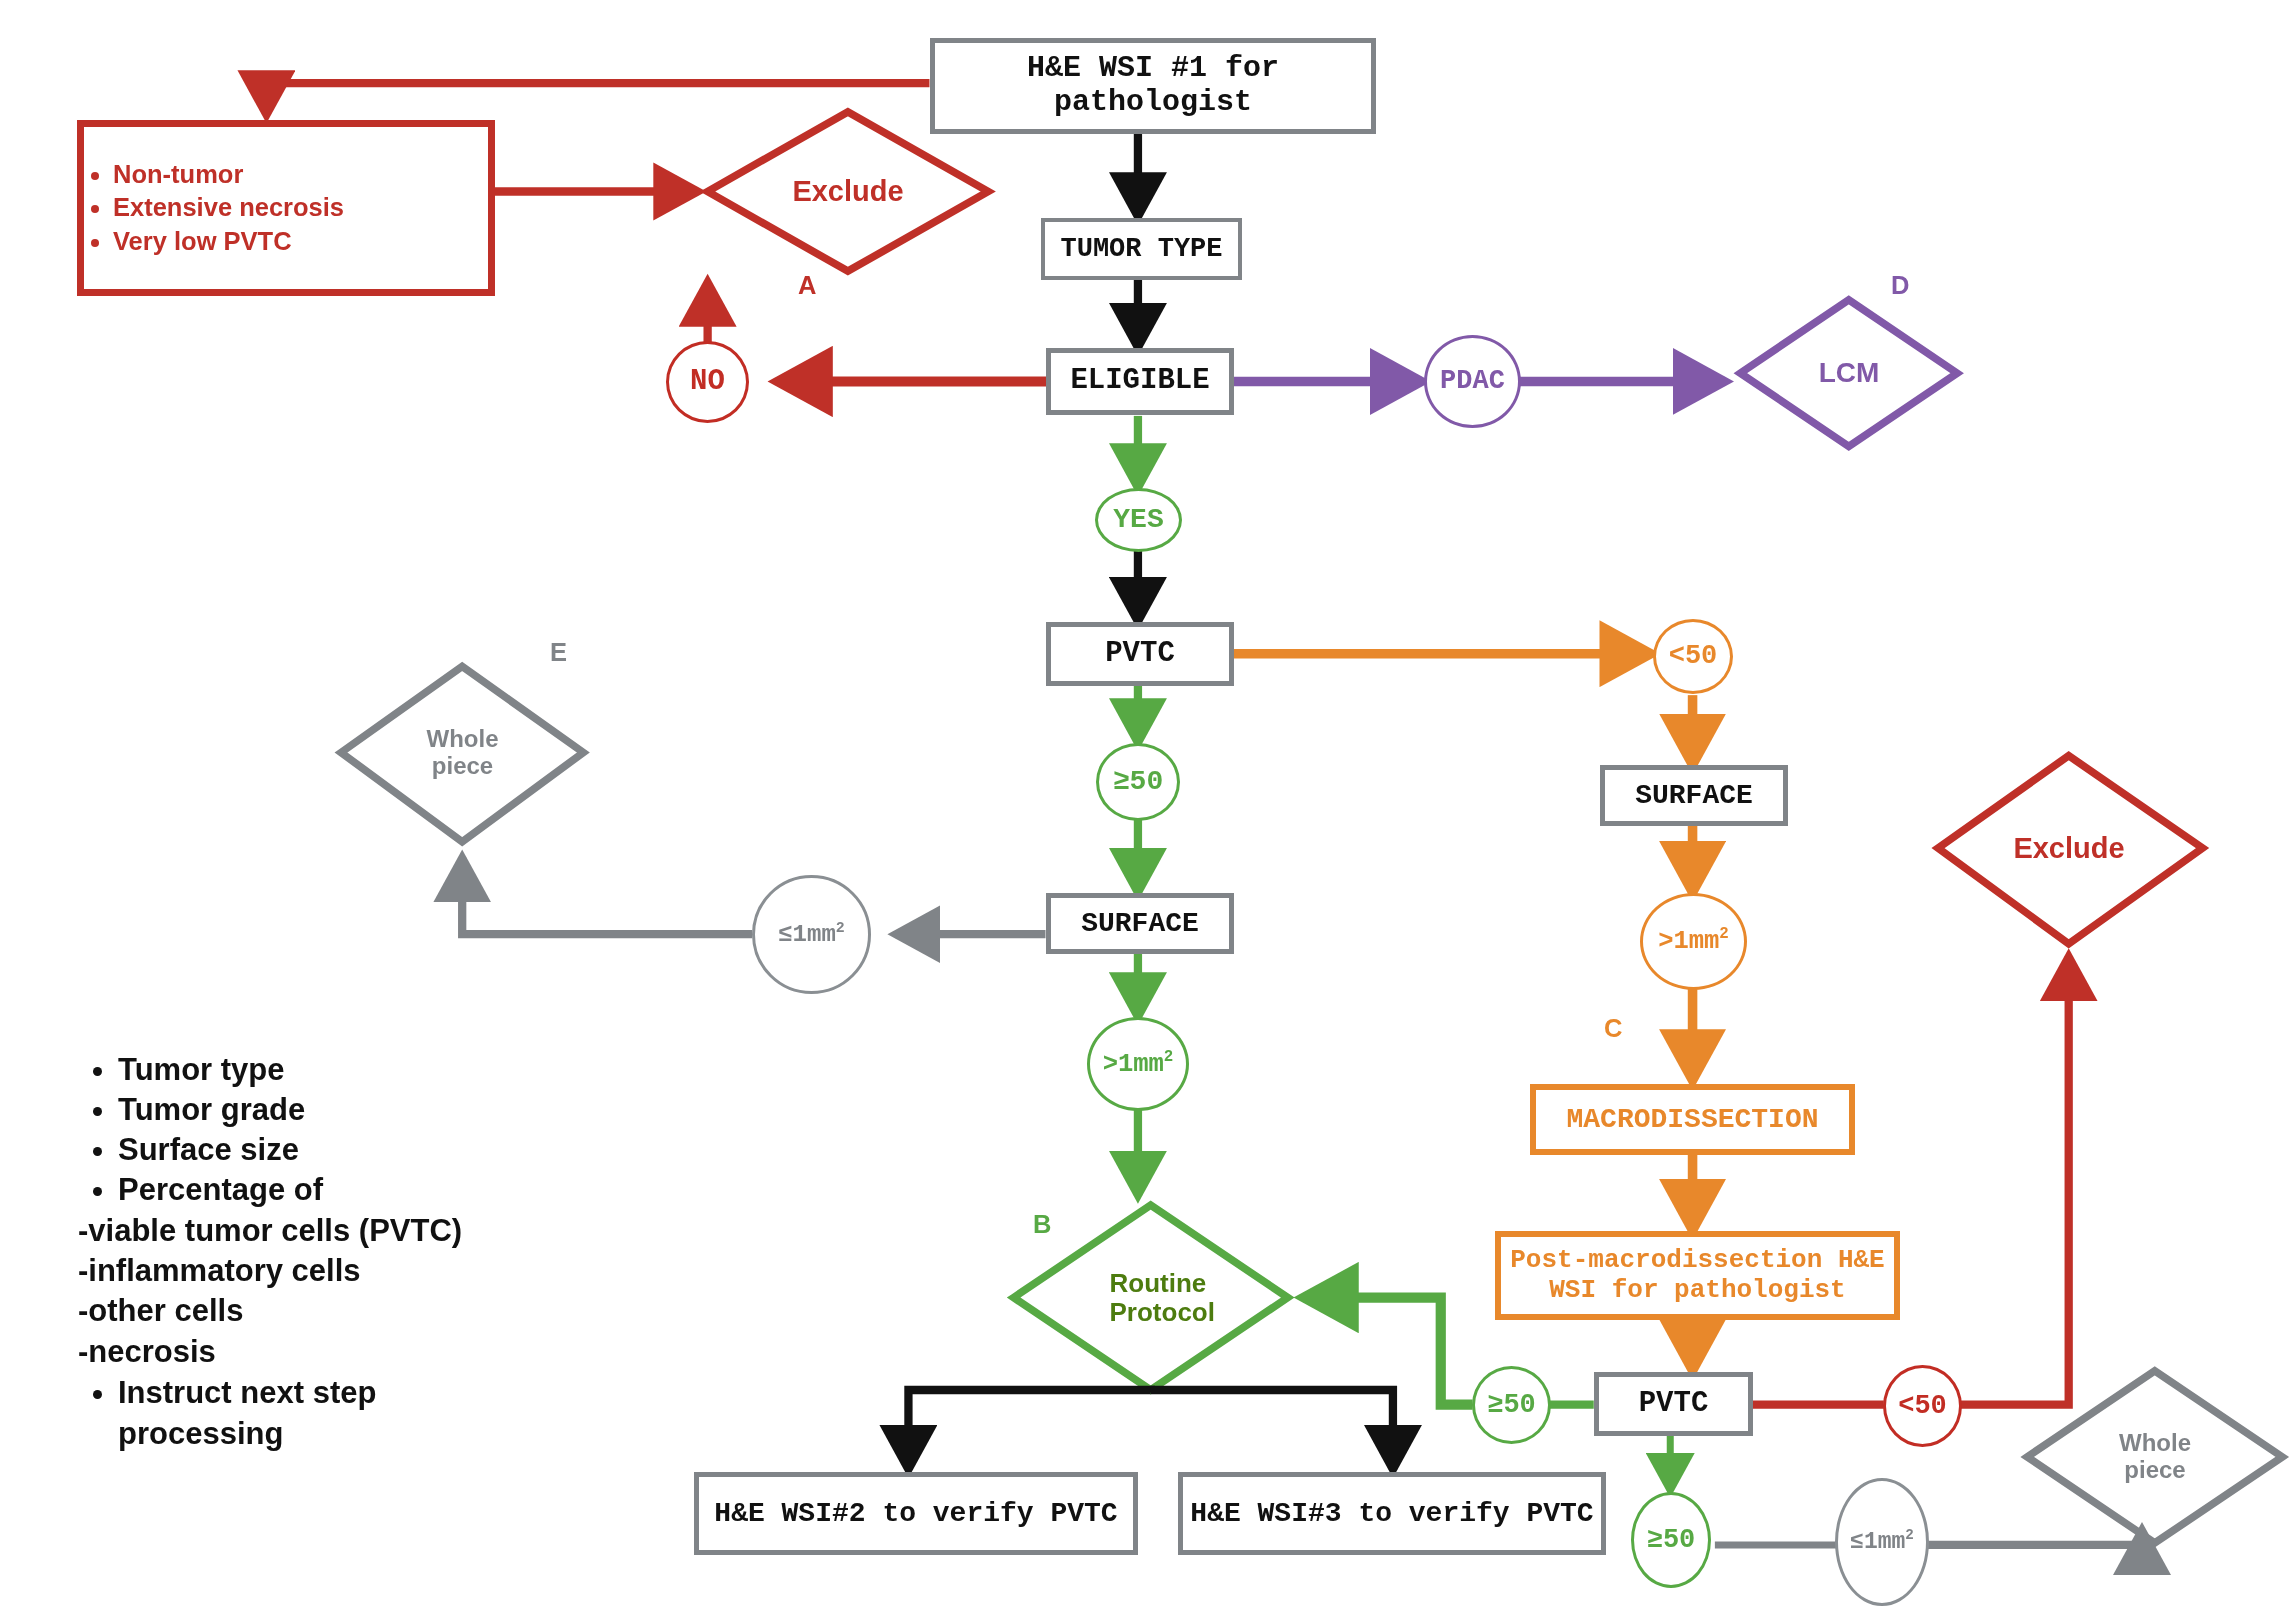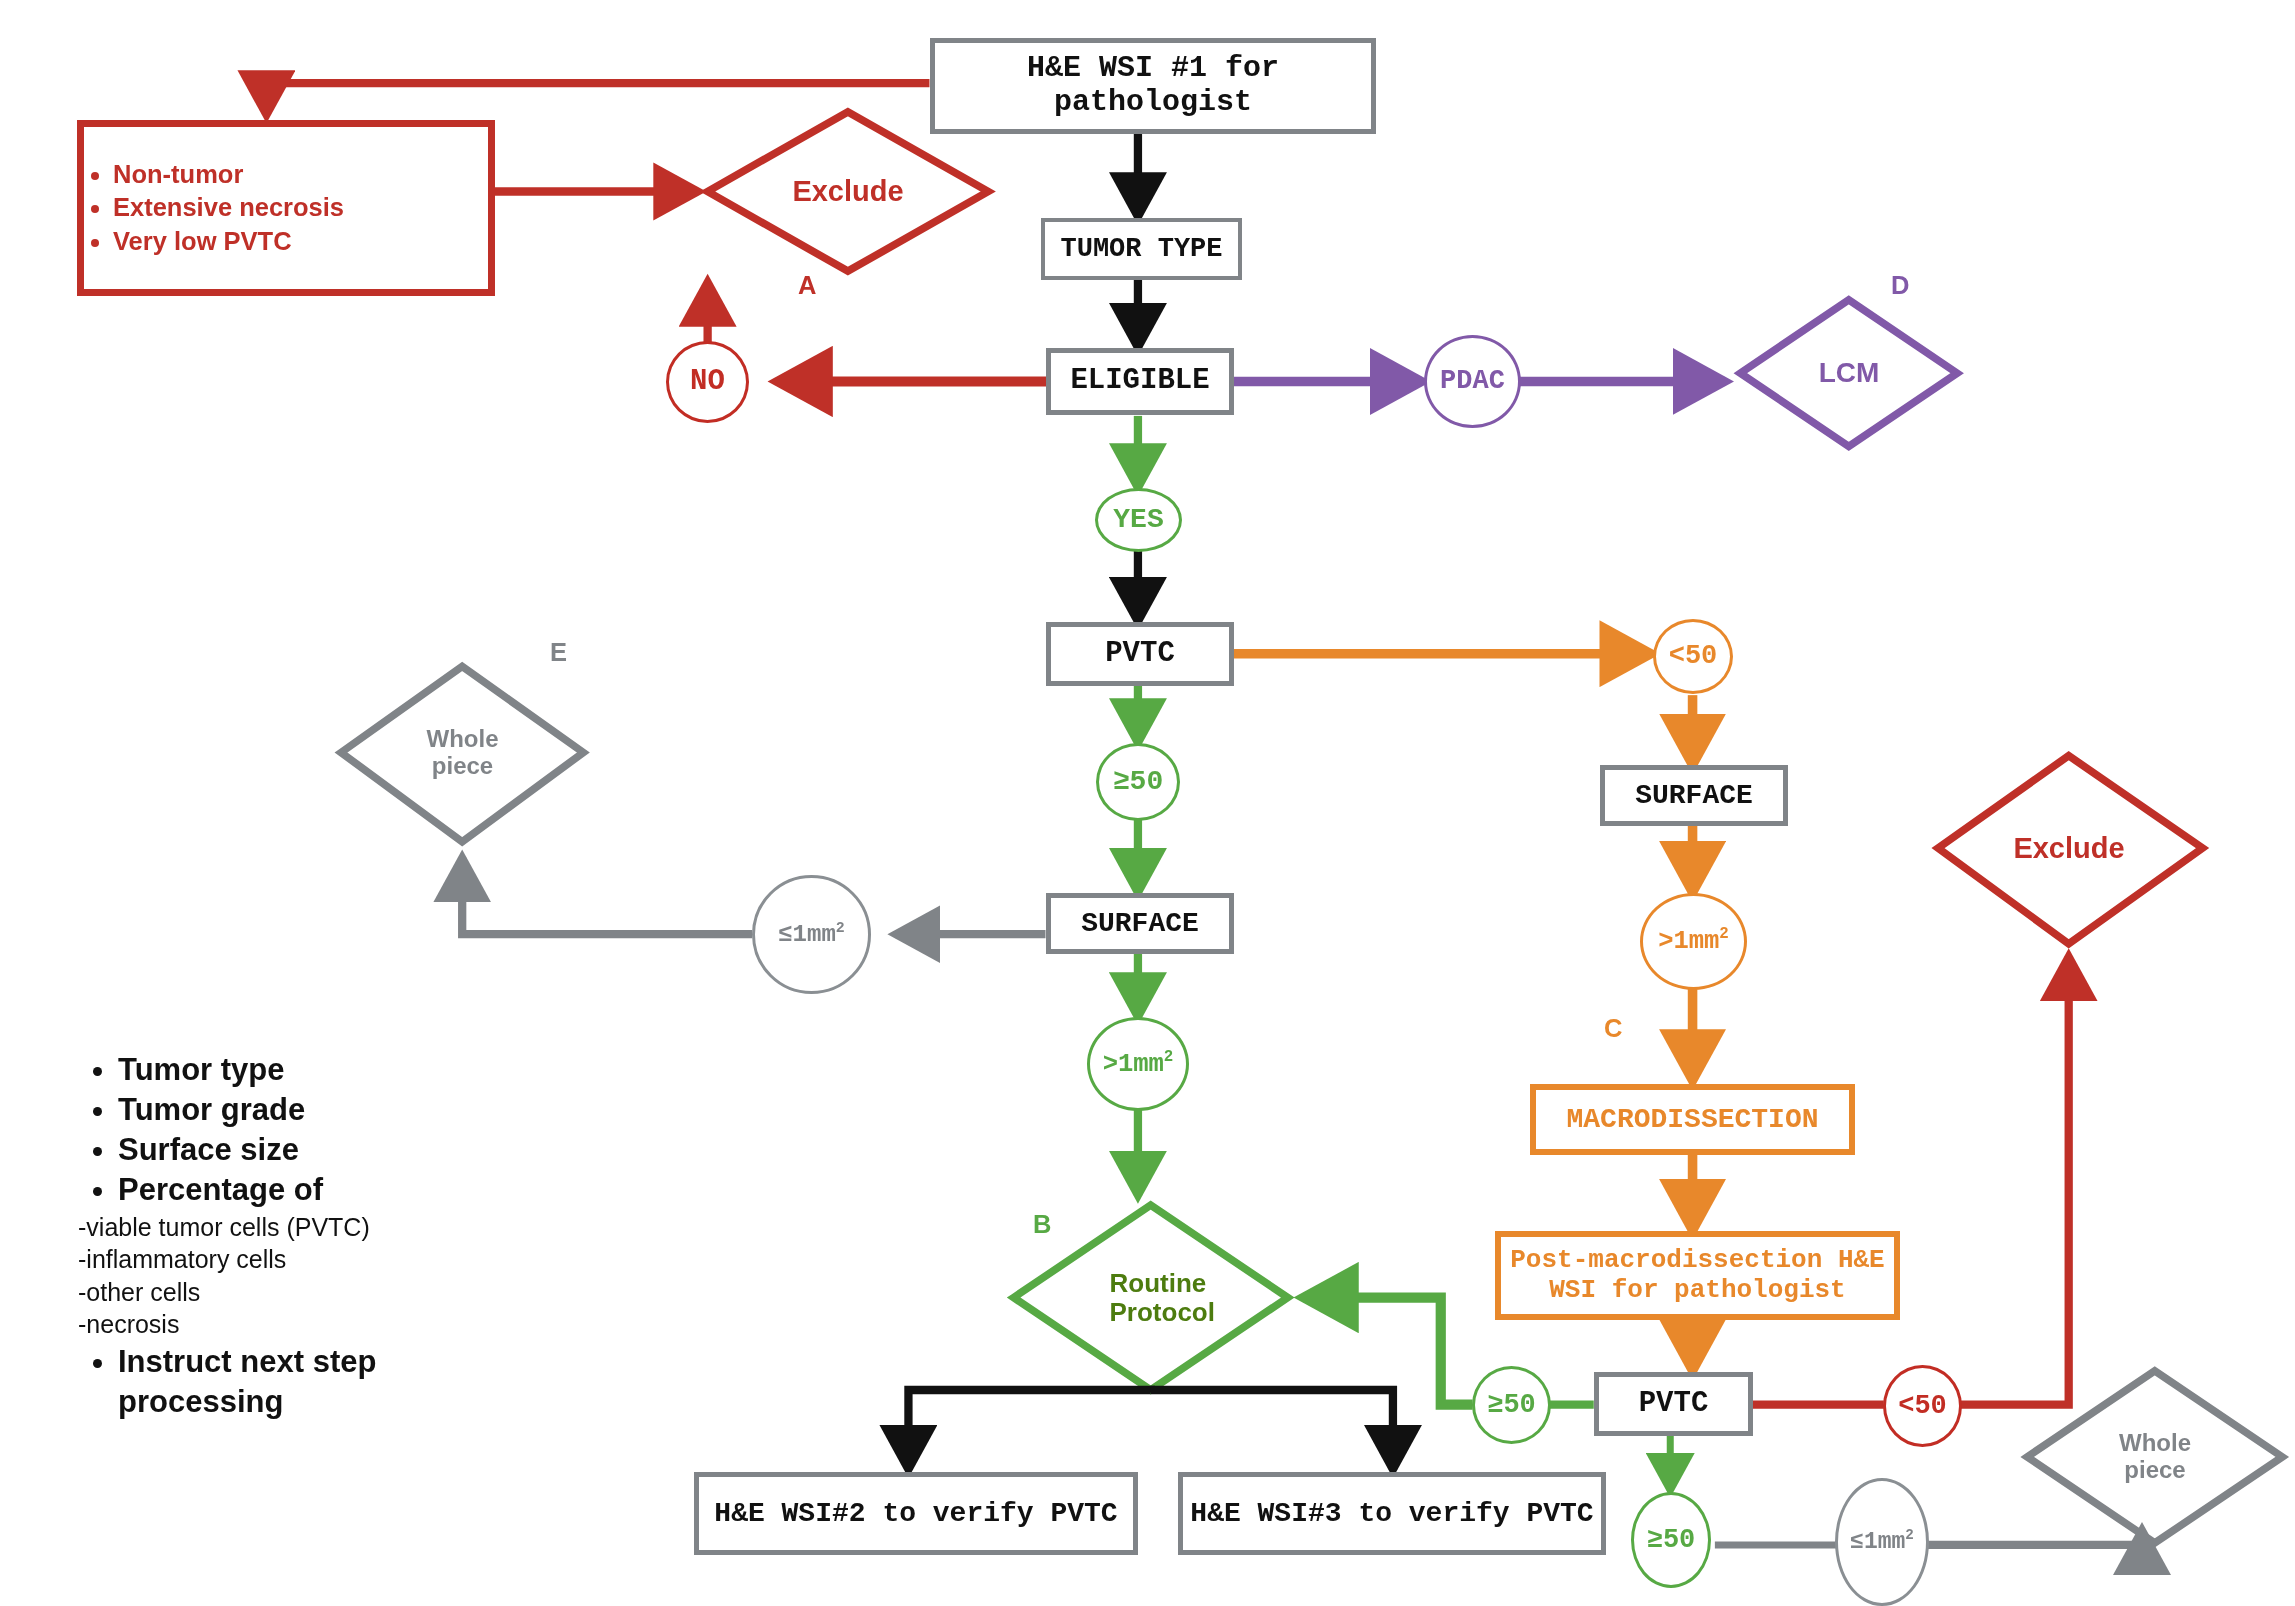--- a/index.html
+++ b/index.html
@@ -97,22 +97,22 @@
     margin: 16.6px 0 0 0;
     padding-left: 40px;
     list-style: disc;
   }
   #registry li {
     font-size: 31px;
     font-weight: bold;
     line-height: 1.30;
   }
   #registry .dash {
-    font-size: 25px;
-    font-weight: normal;
+    font-size: 31px;
+    font-weight: bold;
     line-height: 1.30;
   }
   sup { font-size: 0.62em; vertical-align: super; }
 </style>
 </head>
 <body>
 
 <div id="canvas">
 
   <svg class="layer" viewBox="0 0 3600 2520">

